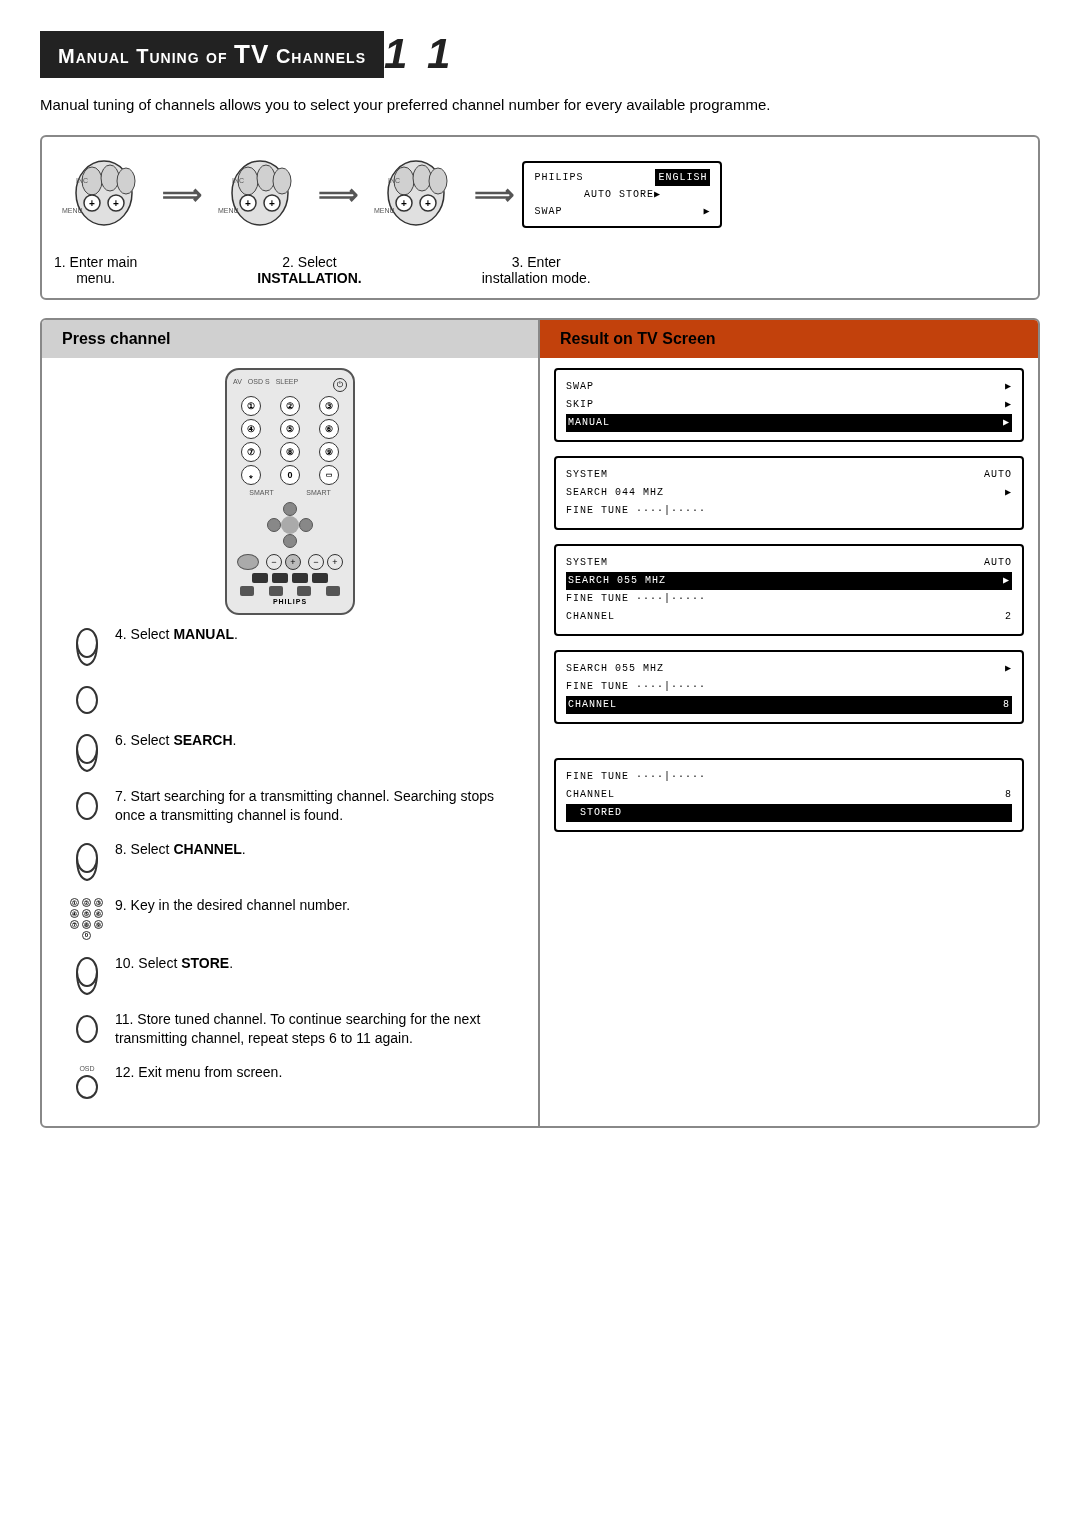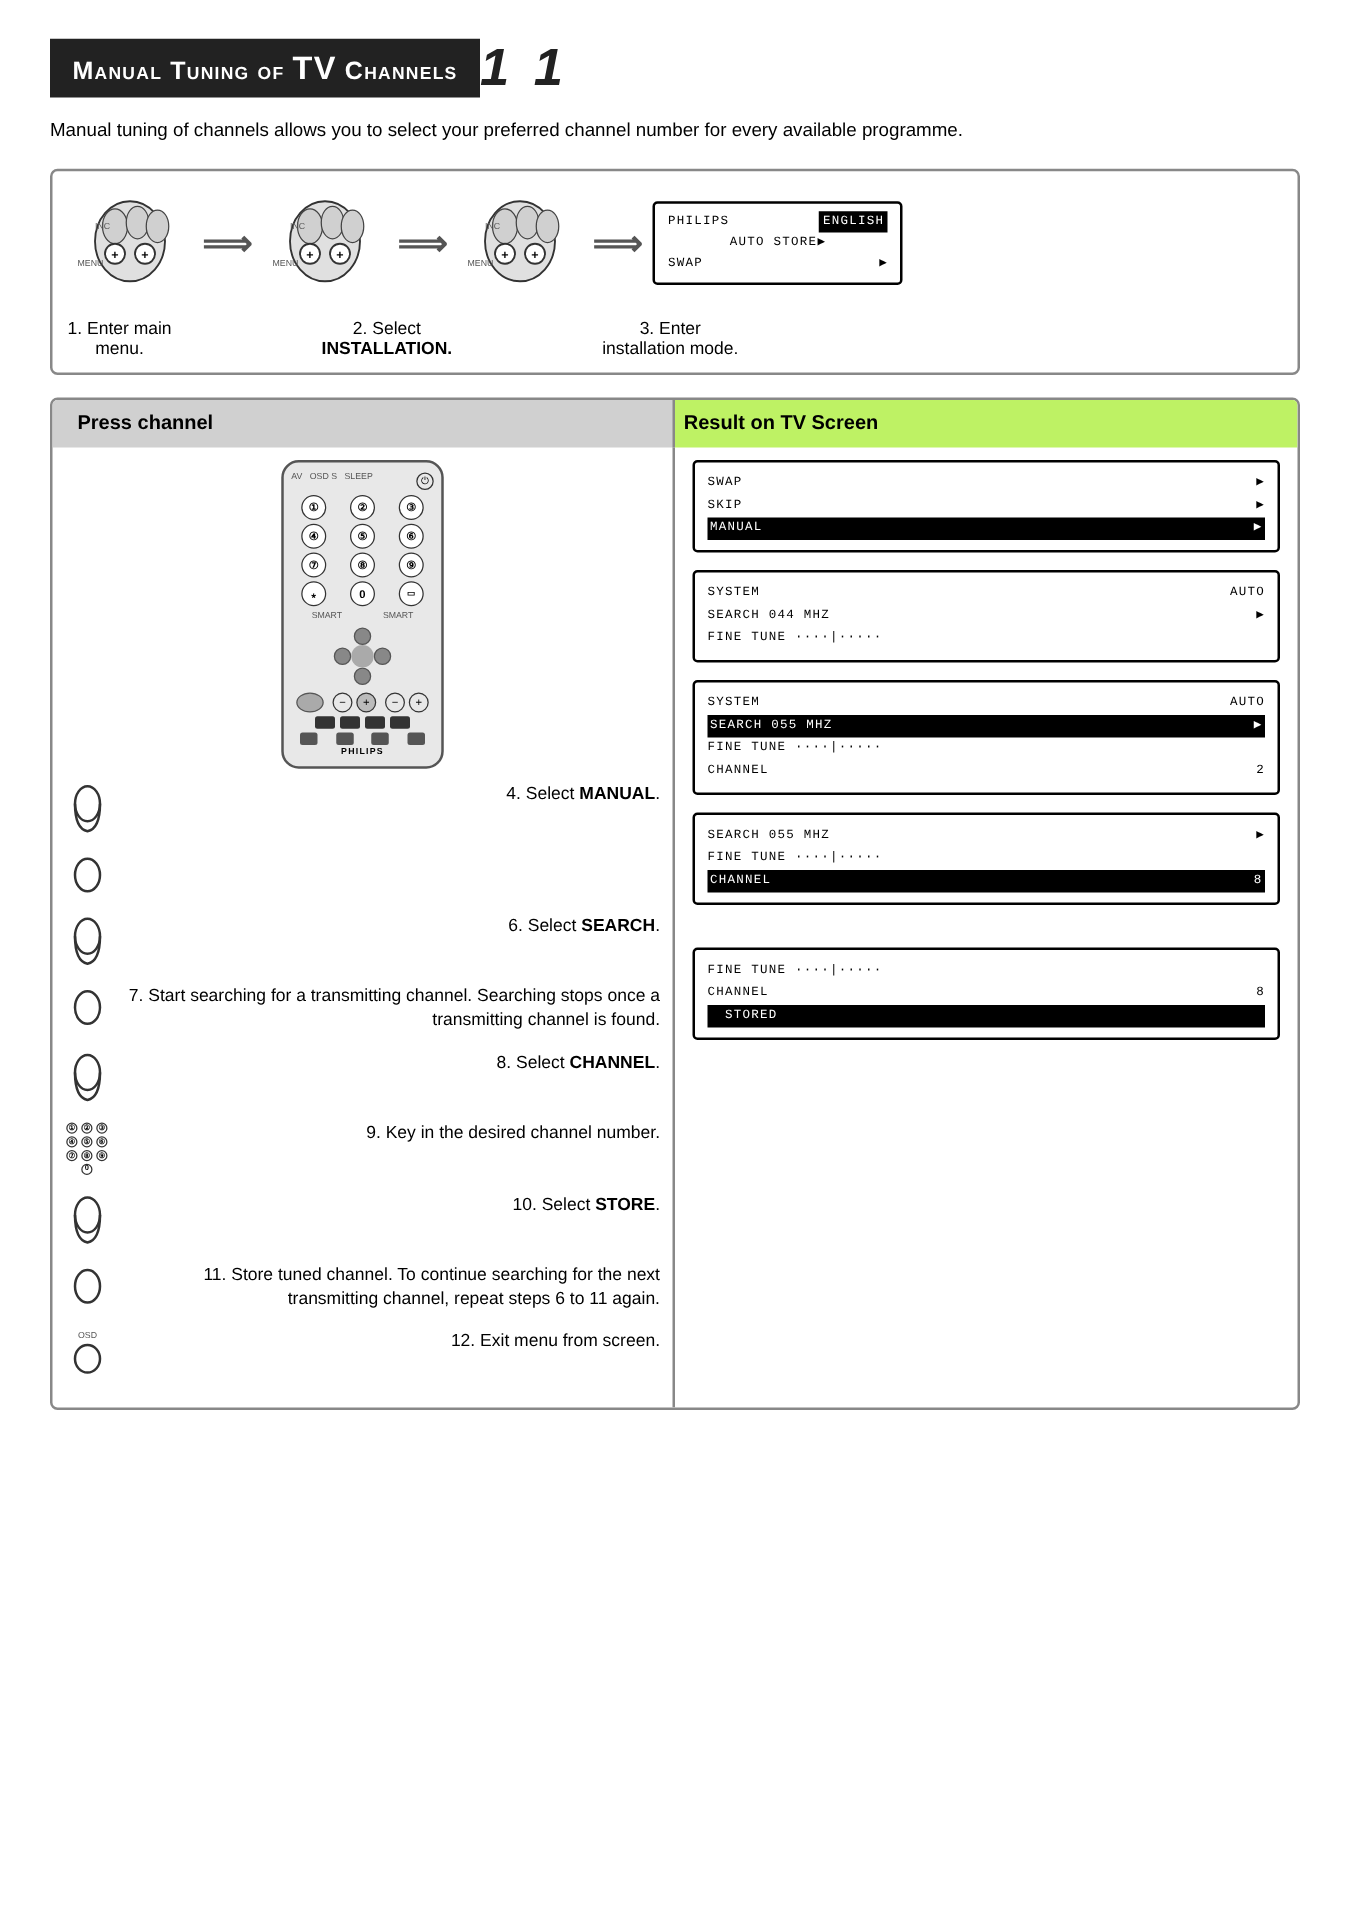--- a/index.html
+++ b/index.html
@@ -110,22 +110,22 @@
     .col-press {
       width: 50%;
       background: #d0d0d0;
       padding: 10px 20px;
       font-size: 16px;
       font-weight: bold;
       border-right: 2px solid #888;
     }
     .col-result {
       width: 50%;
-      background: #bef264;
-      padding: 10px 7px;
+      background: #c2410c;
+      padding: 10px 20px;
       font-size: 16px;
       font-weight: bold;
     }
 
     .content-area {
       display: flex;
     }
     .left-col {
       width: 50%;
       border-right: 2px solid #888;
@@ -223,22 +223,21 @@
       font-size: 7px;
       font-weight: bold;
       letter-spacing: 1px;
       color: #000;
       margin-top: 2px;
     }
 
     
     .steps-area {
       width: 100%;
-      padding: 0 10px;
-      text-align: right;
+      padding: 0 27px;
     }
     .step-row {
       display: flex;
       align-items: flex-start;
       margin-bottom: 14px;
       gap: 10px;
     }
     .step-icon {
       min-width: 36px;
       display: flex;

